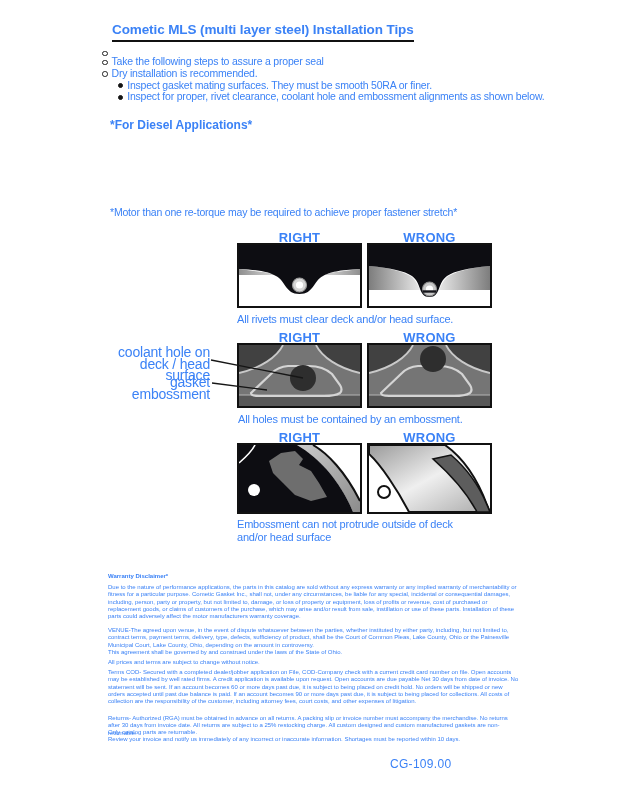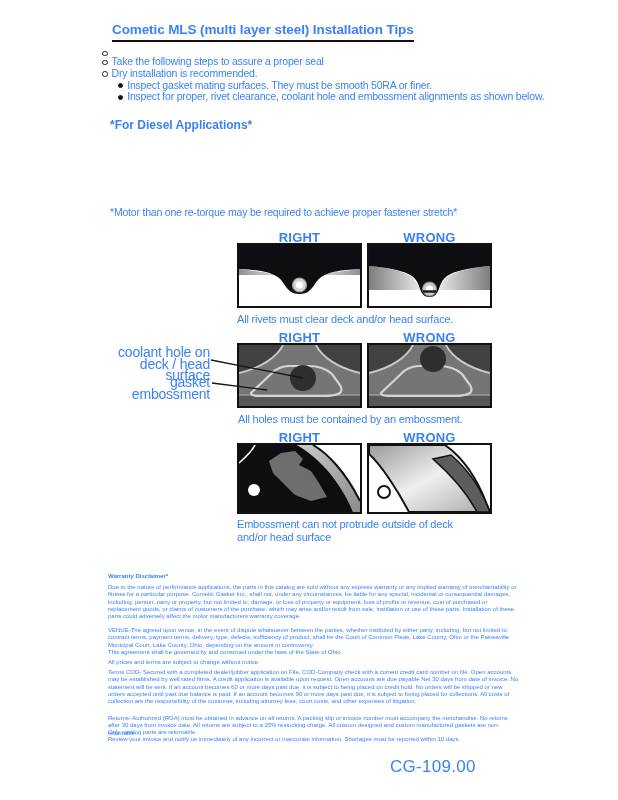--- a/index.html
+++ b/index.html
@@ -40,21 +40,21 @@
   .panel{width:125px;border:2px solid #111;box-sizing:border-box;background:#fff;}
   .panel svg{display:block;width:100%;height:100%;}
   .fig-caption{font-size:11px;letter-spacing:-0.2px;line-height:12.5px;}
   .callout{font-size:14px;letter-spacing:-0.2px;line-height:11.5px;text-align:right;}
   .leader-svg{z-index:5;}
 
   
   .tiny{left:108px;width:412px;font-size:6px;line-height:7.3px;letter-spacing:0;}
   .tiny.bold{font-weight:bold;}
 
-  .page-code{font-size:17px;letter-spacing:0.3px;}
+  .page-code{font-size:12px;letter-spacing:0.3px;}
 </style>
 </head>
 <body>
 
 <div class="page">
 
   <div class="abs doc-title">Cometic MLS (multi layer steel) Installation Tips</div>
 
   <div class="abs bullets">
     <div class="bullet-row">

